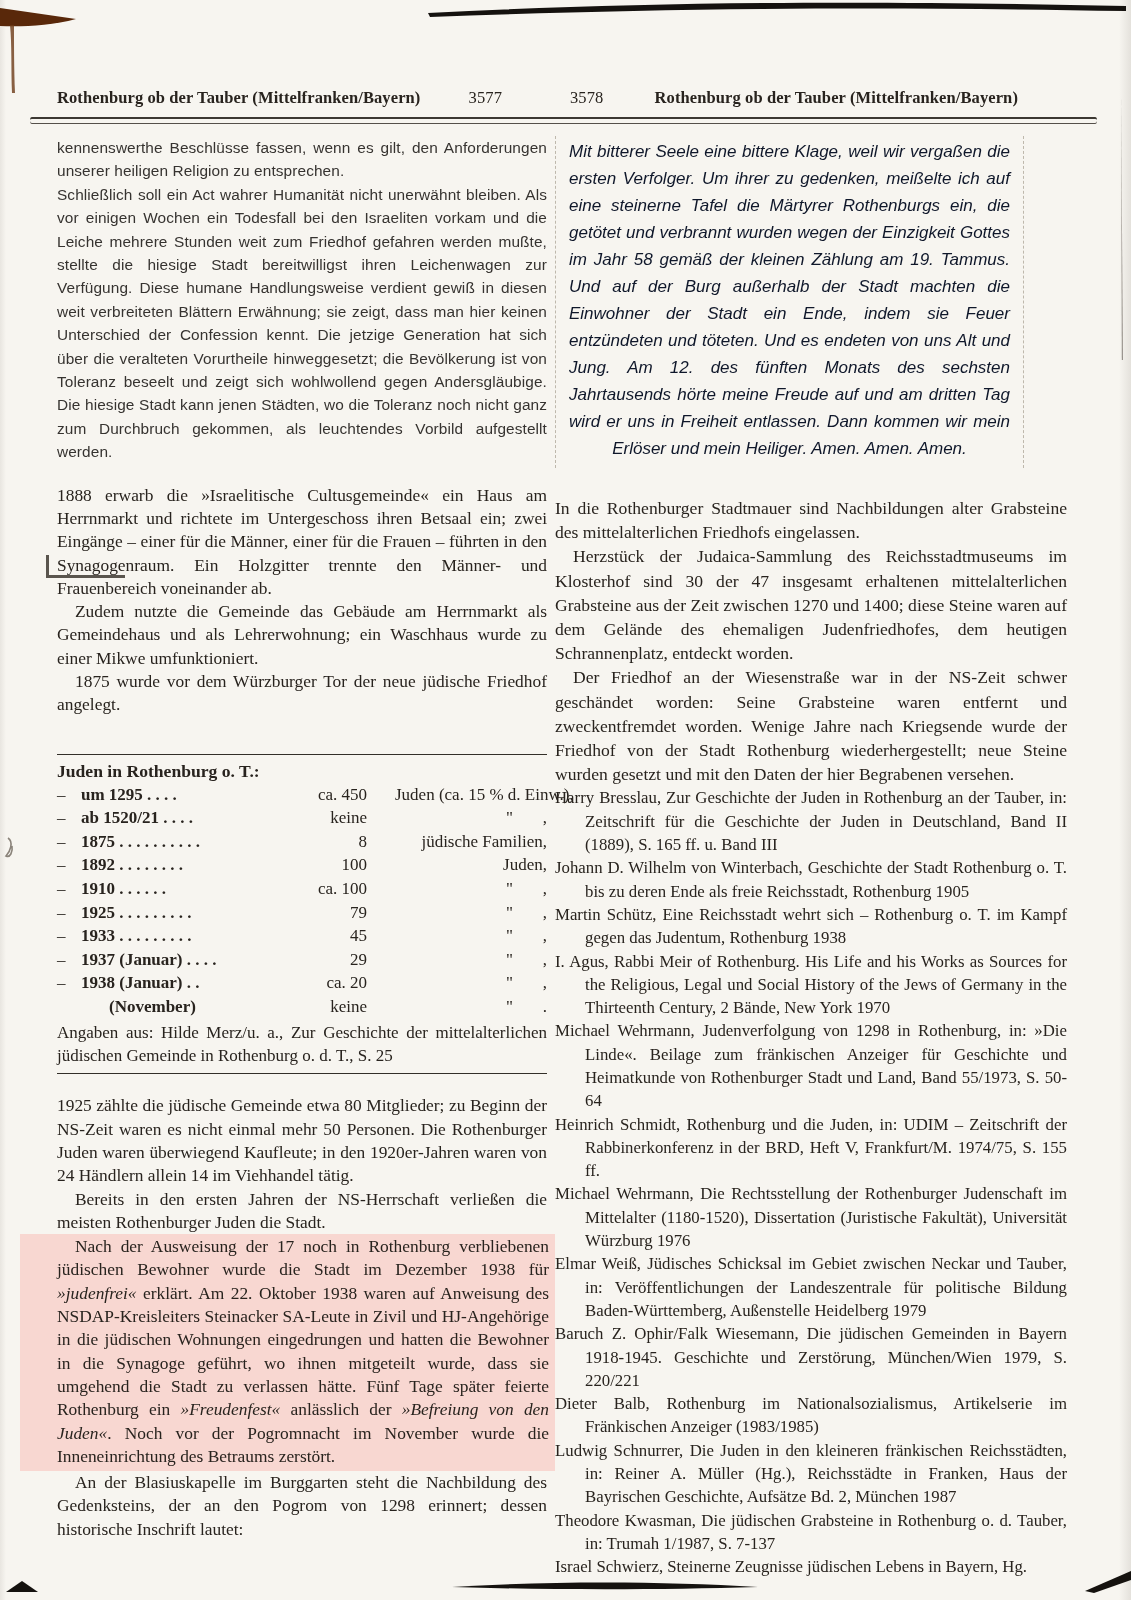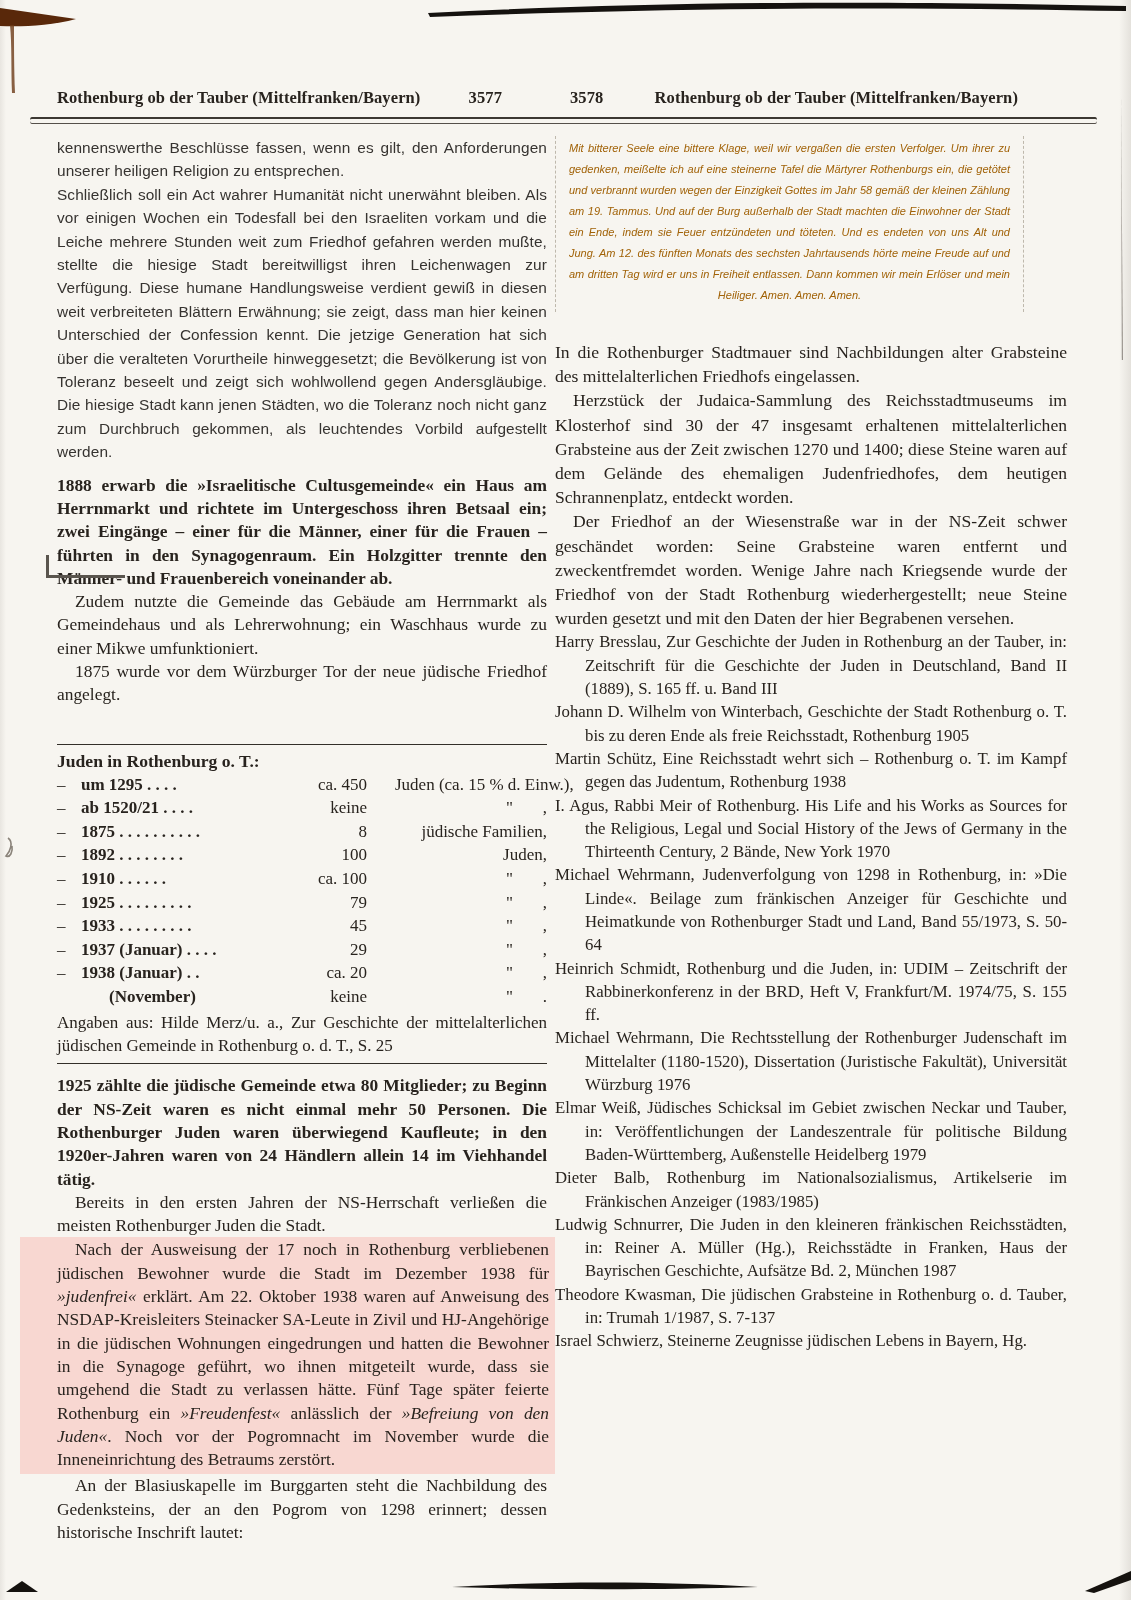--- a/index.html
+++ b/index.html
@@ -14,21 +14,21 @@
     background:var(--paper);
     overflow:hidden;
     font-family:"Liberation Serif",serif;
     color:var(--ink);
   }
   
   .hdr{position:absolute;top:88px;display:flex;justify-content:space-between;
        font-size:16.5px;font-weight:700;letter-spacing:.1px;}
   .hdr-l{left:57px;width:445px;}
   .hdr-r{left:570px;width:448px;}
-  .hdr .pgnum{font-weight:700;}
+  .hdr .pgnum{font-weight:400;}
   .header-rule{
     position:absolute;top:117px;left:30px;right:34px;height:4px;
     border-top:2.5px solid #3c3832;border-bottom:1px solid #55504a;
     border-radius:2px/3px;
   }
   
   .col{position:absolute;top:136px;}
   .col-left{left:57px;width:490px;}
   .col-right{left:555px;width:512px;}
   p{margin:0;}
@@ -41,21 +41,21 @@
   
   .sans-quote{
     font-family:"Liberation Sans",sans-serif;
     font-size:15.4px;line-height:23.4px;color:#363330;
     text-align:justify;letter-spacing:.1px;
   }
   .endquote-mark{
     position:absolute;left:-11px;top:419px;width:76px;height:20px;
     border-left:3px solid #5a554e;border-bottom:3px solid #5a554e;
   }
-  .mt-lg{margin-top:10px;font-weight:bold;}
+  .mt-lg{margin-top:20px;}
   
   .stats{margin-top:37px;}
   .rule{height:0;border-top:1.6px solid #332f29;}
   .stats-title{font-weight:700;font-size:17.6px;line-height:24px;margin-top:4px;}
   .sr{display:grid;grid-template-columns:24px 198px 88px auto;
       font-size:17px;line-height:23.6px;}
   .sp{font-weight:400;}
   .sy{font-weight:700;white-space:pre;}
   .sv{text-align:right;white-space:pre;}
   .sl{padding-left:28px;white-space:pre;text-align:right;}
@@ -64,21 +64,21 @@
   .stats .rule-bottom{margin-top:6px;}
   
   .highlight{
     background:var(--highlight);
     margin-left:-37px;padding-left:37px;padding-right:6px;margin-right:-8px;
     padding-top:1px;padding-bottom:3px;
   }
   
   .memorial-quote{
     font-family:"Liberation Sans",sans-serif;
-    font-style:italic;font-size:11px;line-height:21px;color:#a16207;
+    font-style:italic;font-size:17px;line-height:27px;color:#0f172a;
     border-left:1px dashed #beb8ac;border-right:1px dashed #beb8ac;
     padding:2px 13px 6px 13px;width:441px;
     text-align:justify;text-align-last:center;
   }
   .rc-paras{margin-top:28px;}
   .rc{font-size:17.6px;line-height:24.2px;text-align:justify;}
   .bib-heading{font-weight:700;font-size:17.4px;line-height:24px;margin-top:14px;}
   .bib{
     font-size:16.8px;line-height:23.3px;text-align:justify;
     padding-left:30px;text-indent:-30px;margin-top:0;
@@ -212,20 +212,21 @@
 
 
     <p class="bib">Harry Bresslau, Zur Geschichte der Juden in Rothenburg an der Tauber, in: Zeitschrift für die Geschichte der Juden in Deutschland, Band II (1889), S. 165 ff. u. Band III</p>
     <p class="bib">Johann D. Wilhelm von Winterbach, Geschichte der Stadt Rothenburg o. T. bis zu deren Ende als freie Reichsstadt, Rothenburg 1905</p>
     <p class="bib">Martin Schütz, Eine Reichsstadt wehrt sich – Rothenburg o. T. im Kampf gegen das Judentum, Rothenburg 1938</p>
     <p class="bib">I. Agus, Rabbi Meir of Rothenburg. His Life and his Works as Sources for the Religious, Legal und Social History of the Jews of Germany in the Thirteenth Century, 2 Bände, New York 1970</p>
     <p class="bib">Michael Wehrmann, Judenverfolgung von 1298 in Rothenburg, in: »Die Linde«. Beilage zum fränkischen Anzeiger für Geschichte und Heimatkunde von Rothenburger Stadt und Land, Band 55/1973, S. 50-64</p>
     <p class="bib">Heinrich Schmidt, Rothenburg und die Juden, in: UDIM – Zeitschrift der Rabbinerkonferenz in der BRD, Heft V, Frankfurt/M. 1974/75, S. 155 ff.</p>
     <p class="bib">Michael Wehrmann, Die Rechtsstellung der Rothenburger Judenschaft im Mittelalter (1180-1520), Dissertation (Juristische Fakultät), Universität Würzburg 1976</p>
     <p class="bib">Elmar Weiß, Jüdisches Schicksal im Gebiet zwischen Neckar und Tauber, in: Veröffentlichungen der Landeszentrale für politische Bildung Baden-Württemberg, Außenstelle Heidelberg 1979</p>
+    <p class="bib">Baruch Z. Ophir/Falk Wiesemann, Die jüdischen Gemeinden in Bayern 1918-1945. Geschichte und Zerstörung, München/Wien 1979, S. 220/221</p>
     <p class="bib">Dieter Balb, Rothenburg im Nationalsozialismus, Artikelserie im Fränkischen Anzeiger (1983/1985)</p>
     <p class="bib">Ludwig Schnurrer, Die Juden in den kleineren fränkischen Reichsstädten, in: Reiner A. Müller (Hg.), Reichsstädte in Franken, Haus der Bayrischen Geschichte, Aufsätze Bd. 2, München 1987</p>
     <p class="bib">Theodore Kwasman, Die jüdischen Grabsteine in Rothenburg o. d. Tauber, in: Trumah 1/1987, S. 7-137</p>
     <p class="bib">Israel Schwierz, Steinerne Zeugnisse jüdischen Lebens in Bayern, Hg.</p>
   </div>
 
   <div class="edge-shade"></div>
   <div class="edge-shade-left"></div>
   <svg class="artifacts" width="1131" height="1600" viewBox="0 0 1131 1600">
 

